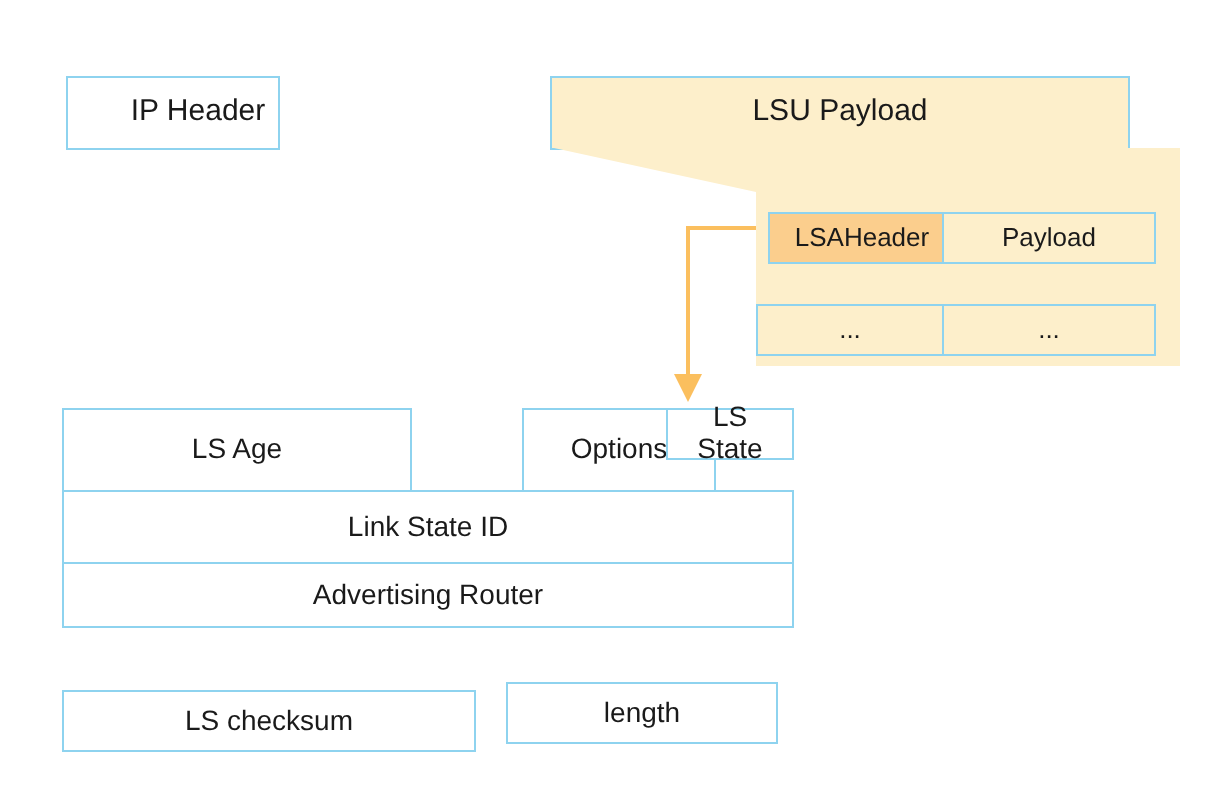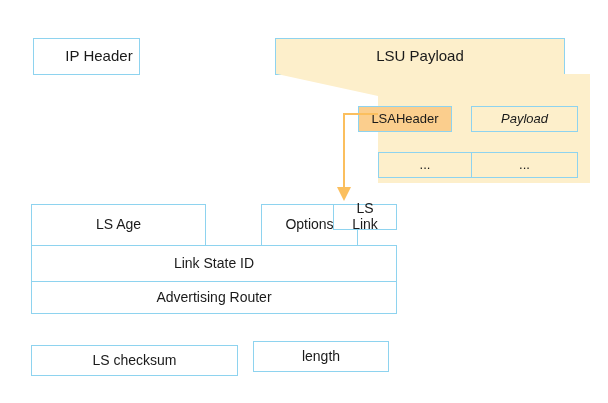--- a/index.html
+++ b/index.html
@@ -56,23 +56,23 @@
   
   .lsa-panel {
     position: absolute;
     left: 378px;
     top: 95px;
     width: 212px;
     height: 88px;
     background: #fdefcb;
   }
   .lsa-cell { font-size: 13px; background: #fdefcb; }
-  #lsa-header  { left: 358px; top: 106px; width: 94px; height: 26px;
+  #lsa-header  { left: 384px; top: 106px; width: 94px; height: 26px;
                  background: #fbce8d; }
-  #lsa-payload { left: 471px; top: 106px; width: 107px; height: 26px; font-style: italic; }
+  #lsa-payload { left: 471px; top: 106px; width: 107px; height: 26px; }
   #lsa-dots-1  { left: 378px; top: 152px; width: 94px;  height: 26px; }
   #lsa-dots-2  { left: 471px; top: 152px; width: 107px; height: 26px; }
 
   
   .arrow-svg {
     position: absolute;
     left: 330px;
     top: 100px;
     width: 60px;
     height: 105px;
@@ -137,21 +137,21 @@
   <div class="cell t-cell" id="ls-age">
     <span>LS Age</span>
   </div>
 
   <div class="cell t-cell" id="options">
     <span>Options</span>
   </div>
 
   <div class="cell t-cell" id="ls-type">
     <span class="stack-line">LS</span>
-    <span class="stack-line">Link</span>
+    <span class="stack-line">State</span>
   </div>
 
   <div class="cell t-cell" id="link-state-id">
     <span>Link State ID</span>
   </div>
 
   <div class="cell t-cell" id="advertising-rtr">
     <span>Advertising Router</span>
   </div>
 

